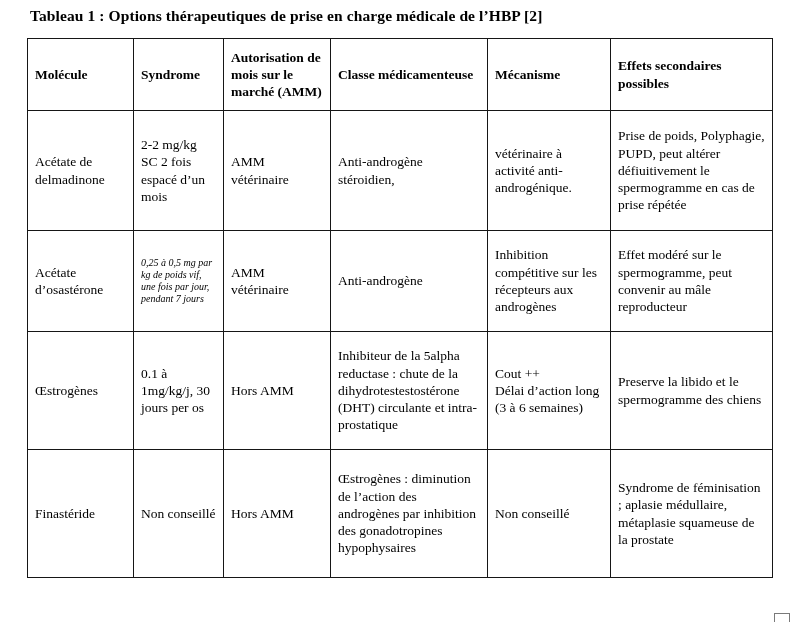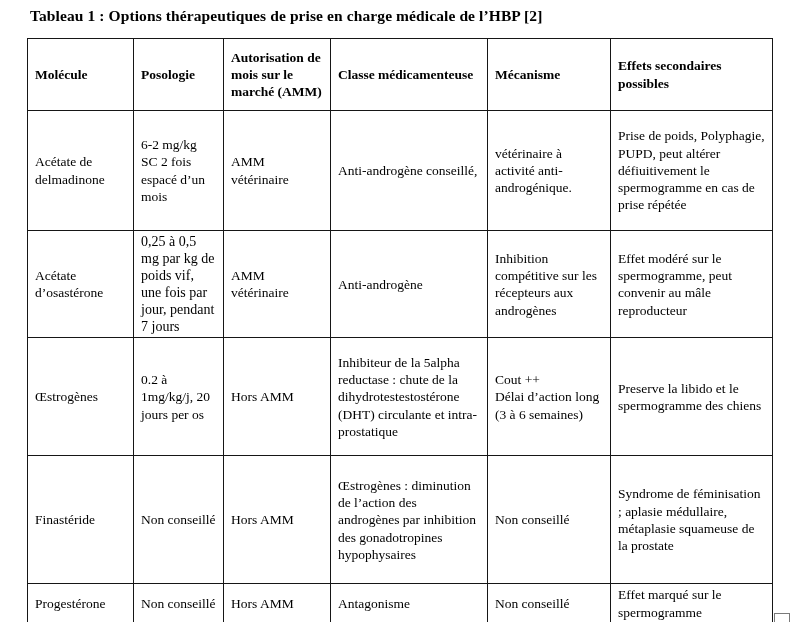--- a/index.html
+++ b/index.html
@@ -43,22 +43,23 @@
     line-height: 1.28;
     vertical-align: middle;
     text-align: left;
     white-space: pre-wrap;
     overflow-wrap: break-word;
     overflow: hidden;
   }
   .hbp-table th { font-weight: bold; }
   .hbp-table td { font-weight: normal; }
   .hbp-table td.small-text {
-    font-size: 14px;
+    font-size: 10px;
     line-height: 1.22;
+    font-style: italic;
   }
   tr.r-header  { height: 72px; }
   tr.r-delma   { height: 120px; }
   tr.r-osa     { height: 101px; }
   tr.r-fina    { height: 118px; }
   tr.r-oestro  { height: 128px; }
   tr.r-progest { height: 35px; }
   .table-resize-handle {
     position: absolute;
     left: 774px;
@@ -82,70 +83,62 @@
       <col style="width:106px">
       <col style="width:90px">
       <col style="width:107px">
       <col style="width:157px">
       <col style="width:123px">
       <col style="width:162px">
     </colgroup>
     <tbody>
       <tr class="r-header">
         <th>Molécule</th>
-        <th>Posologie</th>
+        <th>Syndrome</th>
         <th>Autorisation de mois sur le marché (AMM)</th>
         <th>Classe médicamenteuse</th>
         <th>Mécanisme</th>
         <th>Effets secondaires possibles</th>
       </tr>
 
       <tr class="r-delma">
         <td>Acétate de delmadinone</td>
-        <td>6-2 mg/kg SC 2 fois espacé d’un mois</td>
+        <td>2-2 mg/kg SC 2 fois espacé d’un mois</td>
         <td>AMM vétérinaire</td>
-        <td>Anti-androgène conseillé,</td>
+        <td>Anti-androgène stéroidien,</td>
         <td>vétérinaire à activité anti-androgénique.</td>
         <td>Prise de poids, Polyphagie, PUPD, peut altérer défiuitivement le spermogramme en cas de prise répétée</td>
       </tr>
 
       <tr class="r-osa">
         <td>Acétate d’osastérone</td>
         <td class="small-text">0,25 à 0,5 mg par kg de poids vif, une fois par jour, pendant 7 jours</td>
         <td>AMM vétérinaire</td>
         <td>Anti-androgène</td>
         <td>Inhibition compétitive sur les récepteurs aux androgènes</td>
         <td>Effet modéré sur le spermogramme, peut convenir au mâle reproducteur</td>
       </tr>
 
       <tr class="r-fina">
         <td>Œstrogènes</td>
-        <td>0.2 à 1mg/kg/j, 20 jours per os</td>
+        <td>0.1 à 1mg/kg/j, 30 jours per os</td>
         <td>Hors AMM</td>
         <td>Inhibiteur de la 5alpha reductase : chute de la dihydrotestestostérone (DHT) circulante et intra-prostatique</td>
         <td>Cout ++
 Délai d’action long (3 à 6 semaines)</td>
         <td>Preserve la libido et le spermogramme des chiens</td>
       </tr>
 
       <tr class="r-oestro">
         <td>Finastéride</td>
         <td>Non conseillé</td>
         <td>Hors AMM</td>
         <td>Œstrogènes : diminution de l’action des androgènes par inhibition des gonadotropines hypophysaires</td>
         <td>Non conseillé</td>
         <td>Syndrome de féminisation ; aplasie médullaire, métaplasie squameuse de la prostate</td>
       </tr>
 
-      <tr class="r-progest">
-        <td>Progestérone</td>
-        <td>Non conseillé</td>
-        <td>Hors AMM</td>
-        <td>Antagonisme</td>
-        <td>Non conseillé</td>
-        <td>Effet marqué sur le spermogramme</td>
-      </tr>
     </tbody>
   </table>
 
   <div class="table-resize-handle"></div>
 
 </div>
 
 </body></html>

